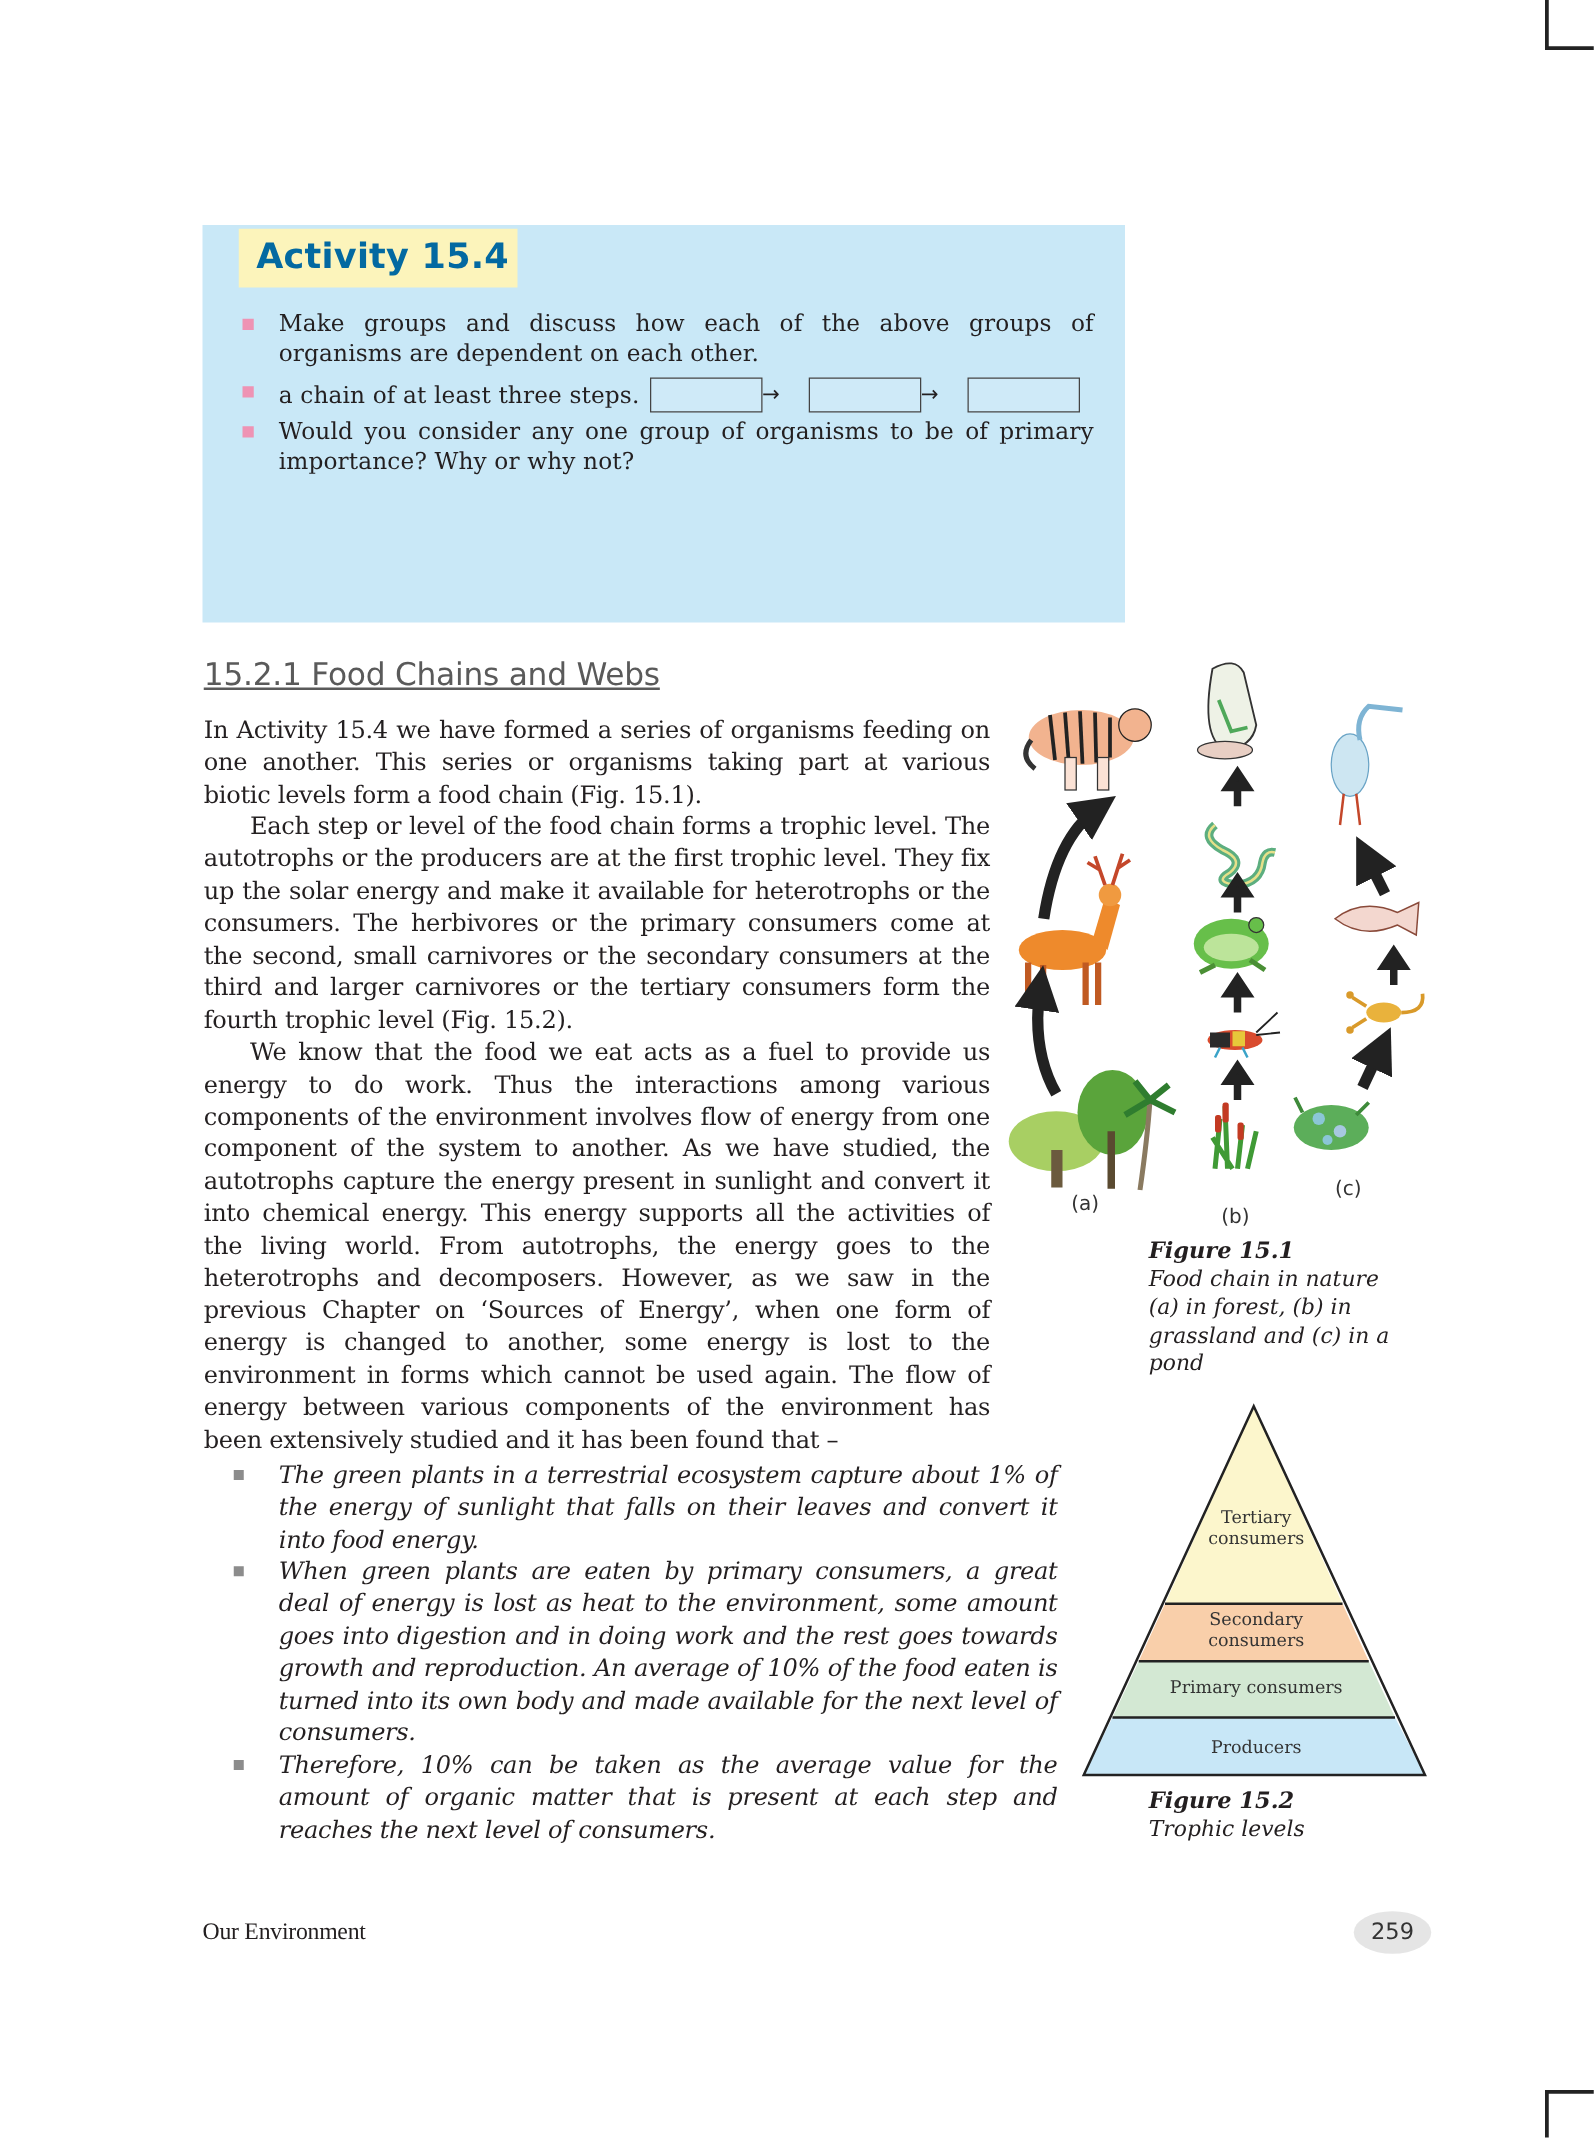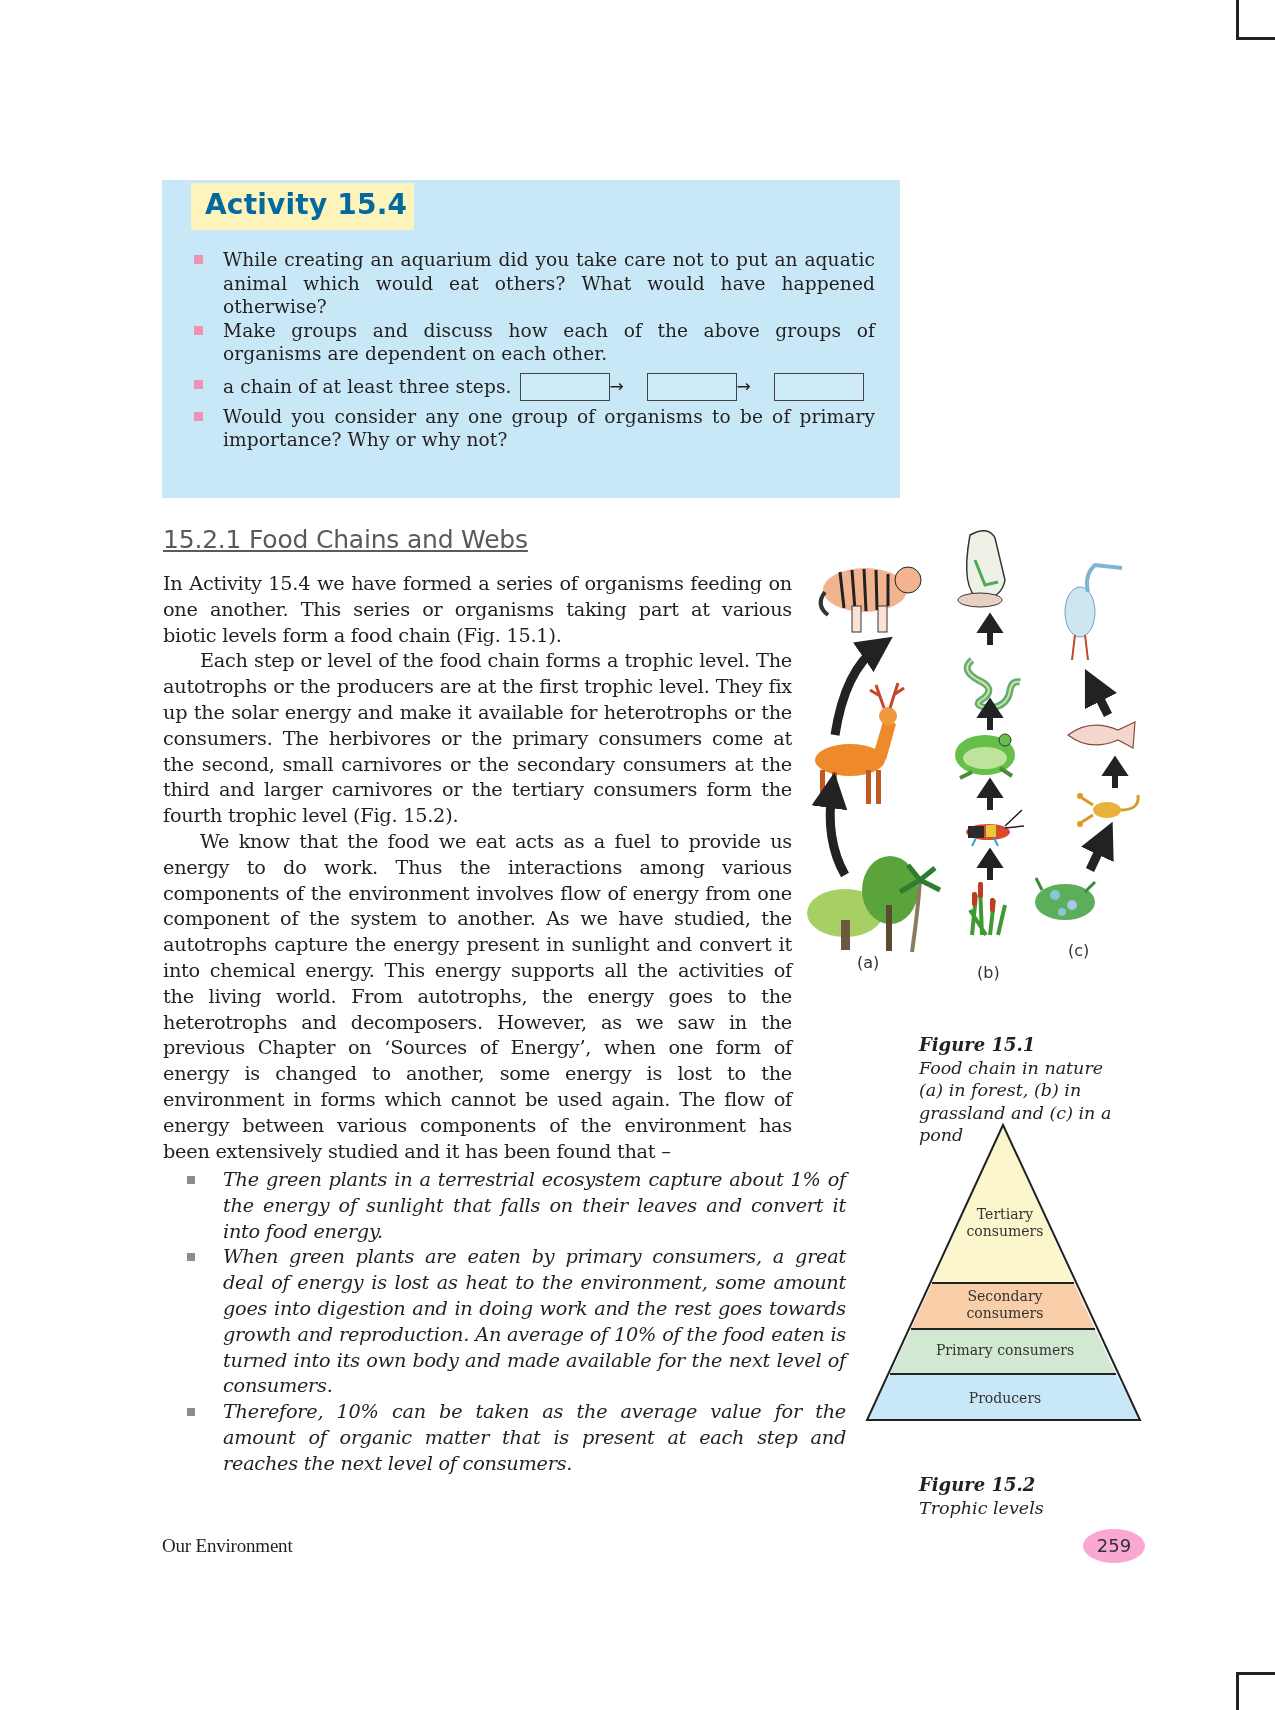--- a/index.html
+++ b/index.html
@@ -30,42 +30,41 @@
   .body-col p.indent{text-indent:37px;}
   .body-col p.last-left{text-align-last:left;}
   .facts{position:absolute;left:184px;top:1167px;width:662px;margin:0;padding:0;list-style:none;font-size:19.3px;line-height:25.8px;}
   .facts li{position:relative;padding-left:39px;text-align:justify;letter-spacing:-0.25px;font-style:italic;}
   .facts li .bullet{position:absolute;left:3px;top:9px;width:8px;height:8px;background:#8c8c8c;}
 
   
   .fig1{position:absolute;left:800px;top:520px;width:350px;height:480px;}
   .fig-label{position:absolute;font-family:"DejaVu Sans",sans-serif;font-size:16px;color:#333;}
   .caption{position:absolute;font-family:"DejaVu Serif",serif;font-size:17.5px;line-height:22.5px;color:#231f20;}
-  .caption .cap-title{font-weight:bold;font-style:italic;display:block;font-size:18px;margin-top:44px;}
+  .caption .cap-title{font-weight:bold;font-style:italic;display:block;font-size:18px;}
   .caption .cap-text{font-style:italic;display:block;}
 
   
   .pyramid{position:absolute;left:860px;top:1120px;width:290px;height:305px;}
   .pyr-label{position:absolute;width:290px;left:0;text-align:center;font-family:"DejaVu Serif",serif;font-size:14px;line-height:17px;color:#333;}
 
   
   .footer-title{position:absolute;left:162px;top:1535px;font-family:"Liberation Serif",serif;font-size:19px;color:#231f20;letter-spacing:-0.2px;}
-  .page-num{position:absolute;left:1083px;top:1529px;width:62px;height:34px;border-radius:50%;background:#f9a8d4;text-align:center;line-height:34px;
+  .page-num{position:absolute;left:1083px;top:1529px;width:62px;height:34px;border-radius:50%;background:#e5e5e5;text-align:center;line-height:34px;
     font-family:"DejaVu Sans",sans-serif;font-size:18px;color:#333;}
 </style>
 </head>
 <body>
 
 <div class="crop crop-tr"></div>
 <div class="crop crop-br"></div>
 
 <section class="activity">
   <div class="act-title">Activity 15.4</div>
   <ul class="act-list">
-    <li><span class="bullet"></span><span>While creating an aquarium did you take care not to put an aquatic animal which would eat others? What would have happened otherwise?</span></li>
     <li><span class="bullet"></span><span>Make groups and discuss how each of the above groups of organisms are dependent on each other.</span></li>
     <li class="chain"><span class="bullet"></span>
       <div class="chain-line">
         <span class="chain-text">a chain of at least three steps.</span>
         <span class="chain-box"></span>
         <span class="chain-arrow">→</span>
         <span class="chain-box"></span>
         <span class="chain-arrow">→</span>
         <span class="chain-box"></span>
       </div>

